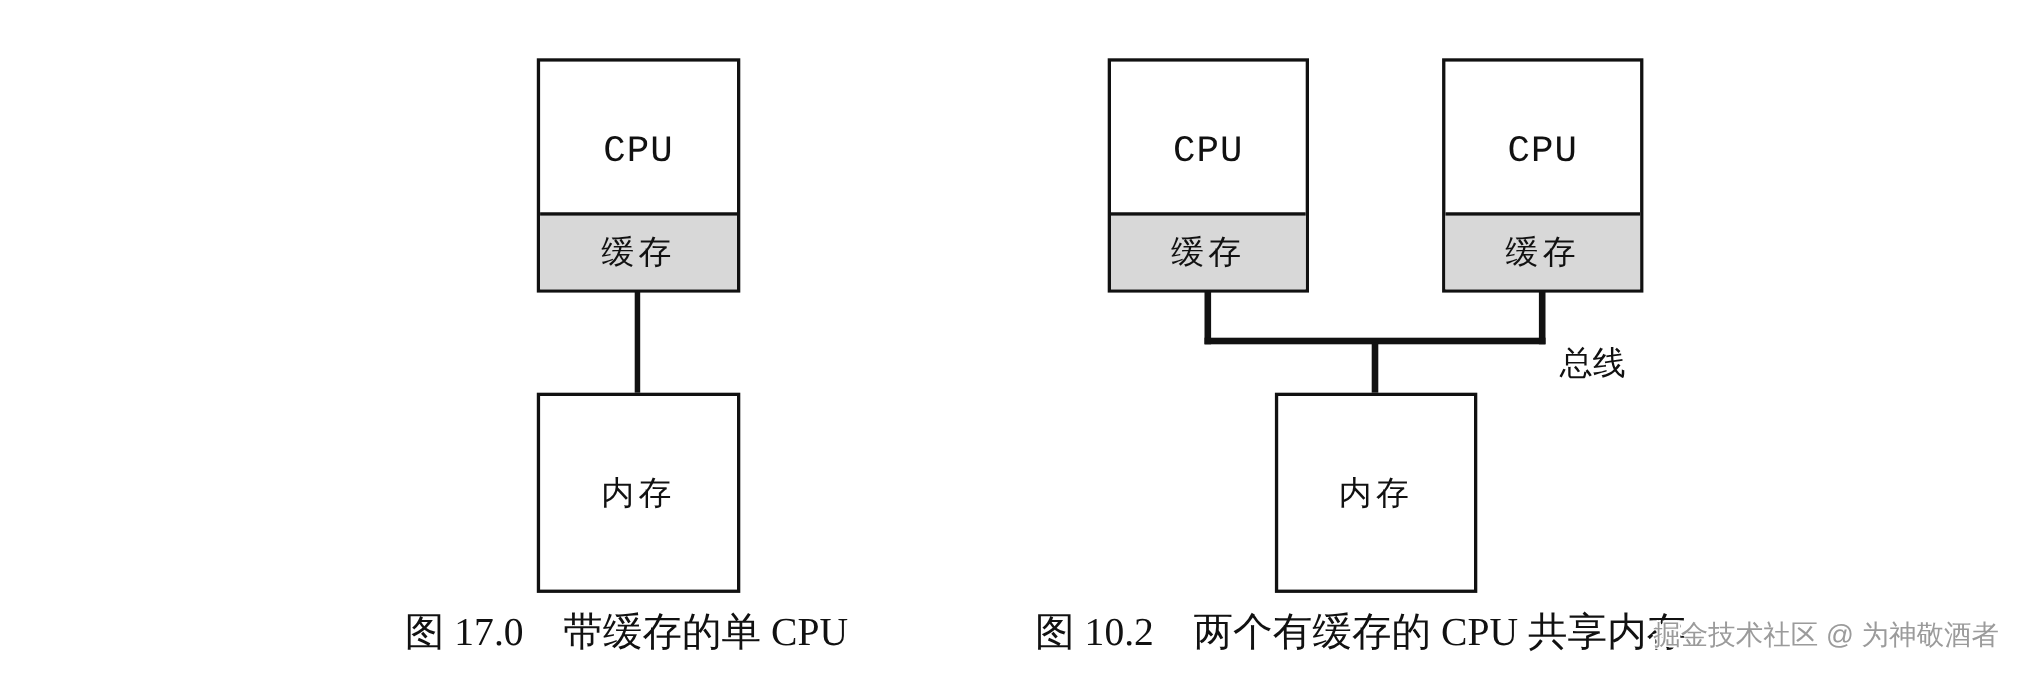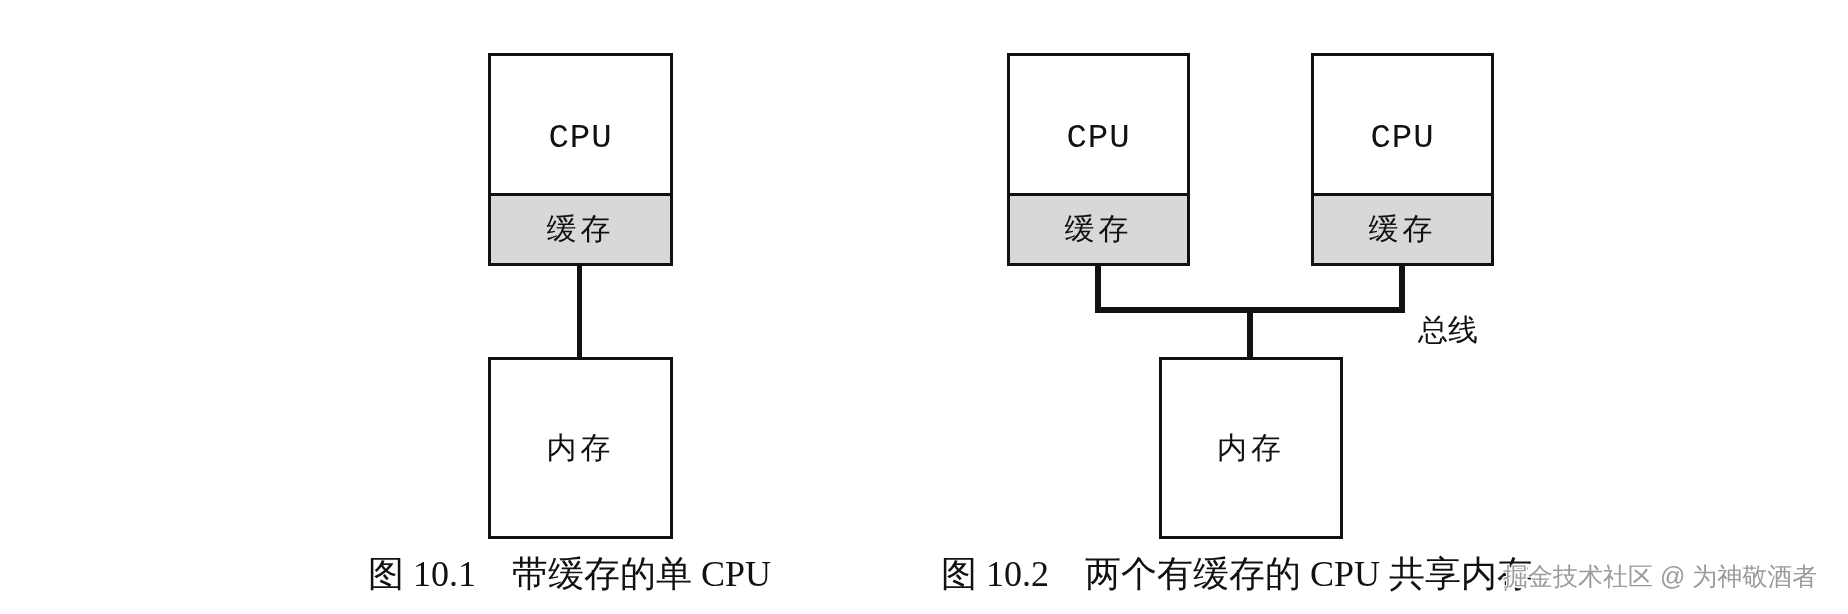--- a/index.html
+++ b/index.html
@@ -97,21 +97,21 @@
       <span>缓存</span>
     </div>
   </div>
 
   <div class="abs wire" style="left:577px;top:264px;width:5px;height:95px;"></div>
 
   <div class="abs memory-box" style="left:488px;top:357px;width:185px;height:182px;">
     <span>内存</span>
   </div>
 
-  <div class="abs caption" style="left:368px;top:551px;">图 10.1　带缓存的单 CPU</div>
+  <div class="abs caption" style="left:368px;top:551px;">图 17.0　带缓存的单 CPU</div>
 </div>
 
 <div class="abs" style="left:900px;top:0;width:948px;height:614px;">
 
   <div class="abs cpu-box" style="left:107px;top:53px;width:183px;height:213px;">
     <div class="cpu-top">CPU</div>
     <div class="cache-strip">
       <span>缓存</span>
     </div>
   </div>

